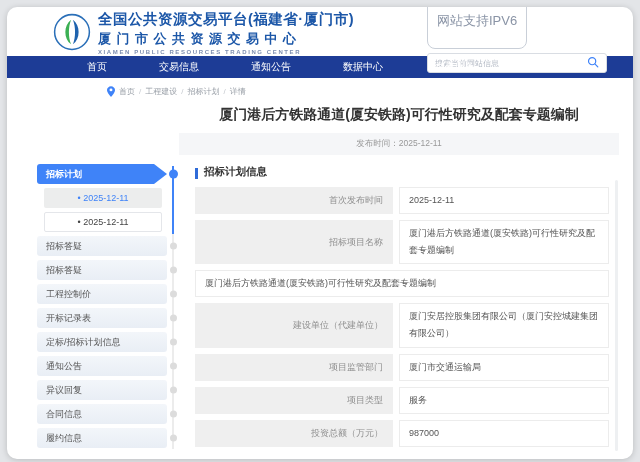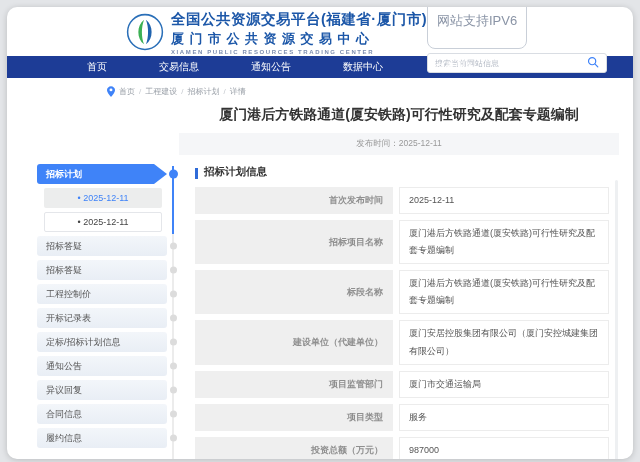--- a/index.html
+++ b/index.html
@@ -2,21 +2,21 @@
 <html><head>
 <meta charset="utf-8">
 <style>
   * { box-sizing: border-box; margin: 0; padding: 0; }
   html,body { width:640px; height:462px; overflow:hidden; }
   body { background:#e3e5e8; font-family:"Liberation Sans", sans-serif; }
   .page-card { position:relative; width:626px; height:452px; margin:7px auto 0; background:#fff;
                border-radius:10px; overflow:hidden; box-shadow:0 1px 6px rgba(0,0,0,.18); }
 
   
-  .site-header { display:flex; justify-content:flex-end; align-items:center; padding:5px 26px 4px 46px; height:49px;margin-left:24px; }
+  .site-header { display:flex; justify-content:space-between; align-items:center; padding:5px 26px 4px 46px; height:49px; }
   .brand { display:flex; align-items:center; gap:7px; }
   .logo svg { width:38px; height:38px; display:block; }
   .brand-text { display:flex; flex-direction:column; }
   .t1 { font-size:14.5px; font-weight:bold; color:#1c57a8; letter-spacing:.5px; }
   .t2 { font-size:13px; font-weight:bold; color:#1c57a8; letter-spacing:5.5px; margin-top:1px; }
   .t3 { font-size:6px; color:#7d8eb0; letter-spacing:1.6px; margin-top:1px; font-weight:bold; }
   .header-right { display:flex; flex-direction:column; align-items:flex-start; gap:4px; padding-top:2px; width:180px; }
   .ipv6 { font-size:13px; color:#8a94a6; border:1px solid #c9cfd8; border-radius:8px; padding:18px 9px; }
   .searchbox { display:flex; align-items:center; width:180px; height:20px; border:1px solid #d9dde3; border-radius:3px; padding:0 7px; background:#fff; }
   .searchbox input { border:0; outline:0; flex:1; font-size:8px; color:#333; background:transparent; }
@@ -52,21 +52,21 @@
   .sub-item::before { content:"• "; }
   .sub-item.plain { background:#fff; border:1px solid #e4e6ea; color:#444; line-height:18px; }
 
   .detail-col { flex:1; margin-left:12px; position:relative; padding-right:10px; }
   .scroll-strip { position:absolute; right:1px; top:16px; bottom:2px; width:3px; background:#eef0f2; border-radius:2px; }
   .section-head { display:flex; align-items:flex-end; gap:6px; margin:1px 0 8px; }
   .section-bar { width:3px; height:11px; background:#2f6bd8; }
   .section-title { font-size:10.5px; font-weight:bold; color:#333; }
   .field-row { display:flex; margin-bottom:6px; }
   .field-label { width:198px; flex-shrink:0; background:#efefef; color:#8f8f8f; font-size:9px;
-                 padding:4px 10px 4px 4px; margin-right:6px; display:flex; align-items:center; justify-content:flex-end; white-space:nowrap;font-weight:bold; }
+                 padding:4px 10px 4px 4px; margin-right:6px; display:flex; align-items:center; justify-content:flex-end; white-space:nowrap; }
   .field-value { flex:1; border:1px solid #ececec; background:#fff; color:#555; font-size:9px;
                  padding:4px 9px; line-height:1.9; display:flex; align-items:center; }
 </style>
 </head>
 <body>
 
 <div class="page-card">
 
   <div class="site-header">
     <div class="brand">
@@ -166,21 +166,20 @@
         <div id="field-rows">
             <div class="field-row">
               <div class="field-label">首次发布时间</div>
               <div class="field-value">2025-12-11</div>
             </div>
             <div class="field-row">
               <div class="field-label">招标项目名称</div>
               <div class="field-value">厦门港后方铁路通道(厦安铁路)可行性研究及配套专题编制</div>
             </div>
             <div class="field-row">
-              <div class="field-label">标段名称</div>
               <div class="field-value">厦门港后方铁路通道(厦安铁路)可行性研究及配套专题编制</div>
             </div>
             <div class="field-row">
               <div class="field-label">建设单位（代建单位）</div>
               <div class="field-value">厦门安居控股集团有限公司（厦门安控城建集团有限公司）</div>
             </div>
             <div class="field-row">
               <div class="field-label">项目监管部门</div>
               <div class="field-value">厦门市交通运输局</div>
             </div>

